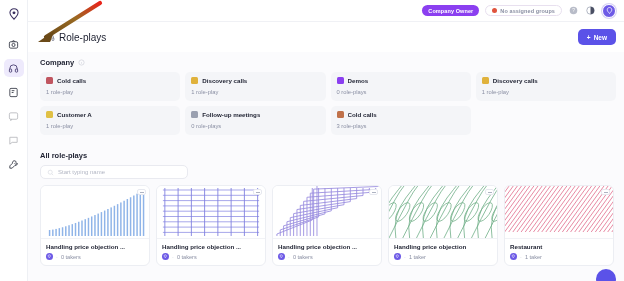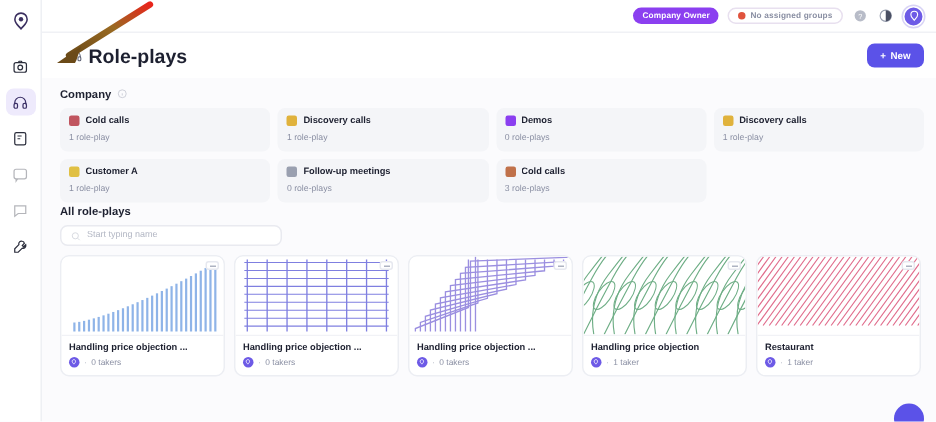--- a/index.html
+++ b/index.html
@@ -54,21 +54,21 @@
   .avatar svg { width: 9px; height: 9px; }
 
   
   #header {
     position: absolute; left: 28px; top: 22px; right: 0; height: 30px;
     background: #ffffff;
     display: flex; align-items: center; padding: 0 8px;
   }
   #crumb { display: flex; align-items: center; gap: 4px; margin-left: 10px; }
   #crumb svg { width: 9px; height: 9px; }
-  #crumb-label { font-size: 13px; font-weight: bold; color: #1d2030; }
+  #crumb-label { font-size: 10px; font-weight: normal; color: #1d2030; }
   #new-btn {
     margin-left: auto; height: 16px; padding: 0 9px; border-radius: 5px;
     background: #5b52e8; color: #ffffff; border: none; cursor: pointer;
     font-size: 6.5px; font-weight: bold; font-family: "Liberation Sans", sans-serif;
     display: inline-flex; align-items: center; gap: 3px;
   }
 
   
   #content {
     position: absolute; left: 28px; top: 52px; right: 0; bottom: 0;
@@ -81,21 +81,21 @@
   .folder-grid { display: grid; grid-template-columns: repeat(4, 1fr); gap: 5px; }
   .folder-card {
     background: #f4f5f8; border-radius: 5px; padding: 5px 6px 6px 6px;
     cursor: pointer; min-height: 27px;
   }
   .fc-top { display: flex; align-items: center; gap: 4px; }
   .fc-ico { width: 7px; height: 7px; border-radius: 1.5px; flex: none; }
   .fc-name { font-size: 6.2px; font-weight: bold; color: #1d2030; white-space: nowrap; overflow: hidden; text-overflow: ellipsis; }
   .fc-sub { font-size: 5.8px; color: #8a8fa3; margin-top: 5px; }
 
-  .allsec { margin-top: 1px; }
+  .allsec { margin-top: 16px; }
   #search-wrap {
     position: relative; width: 148px; height: 14px; margin-top: 4px;
     background: #ffffff; border: 1px solid #e9eaf0; border-radius: 5px;
     display: flex; align-items: center; padding: 0 6px; gap: 4px;
   }
   #search-wrap svg { width: 7px; height: 7px; opacity: .4; flex: none; }
   #search-input {
     border: none; outline: none; background: transparent; width: 100%;
     font-size: 6px; color: #2a2d3c; font-family: "Liberation Sans", sans-serif;
   }

